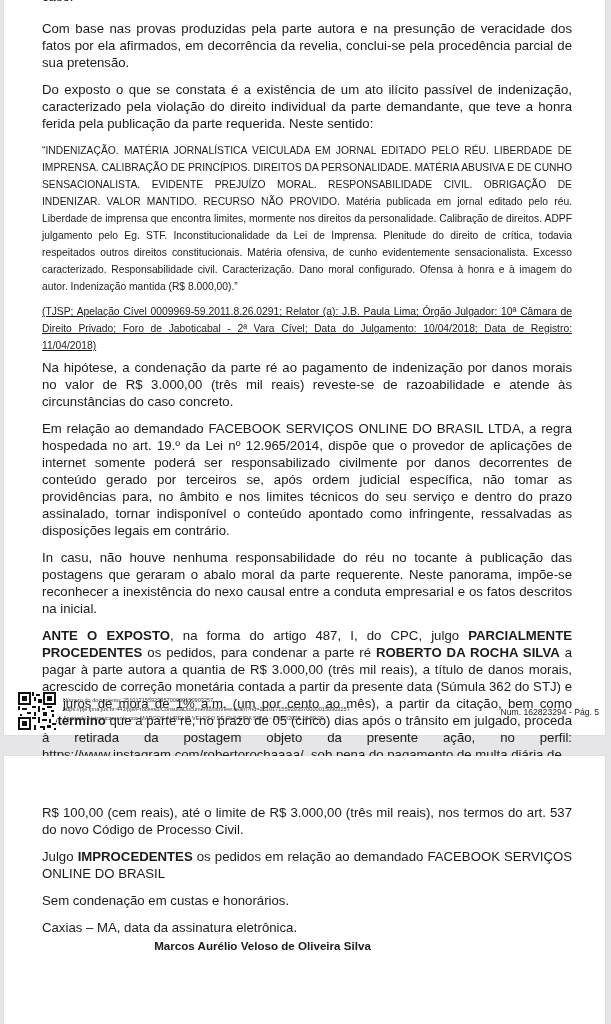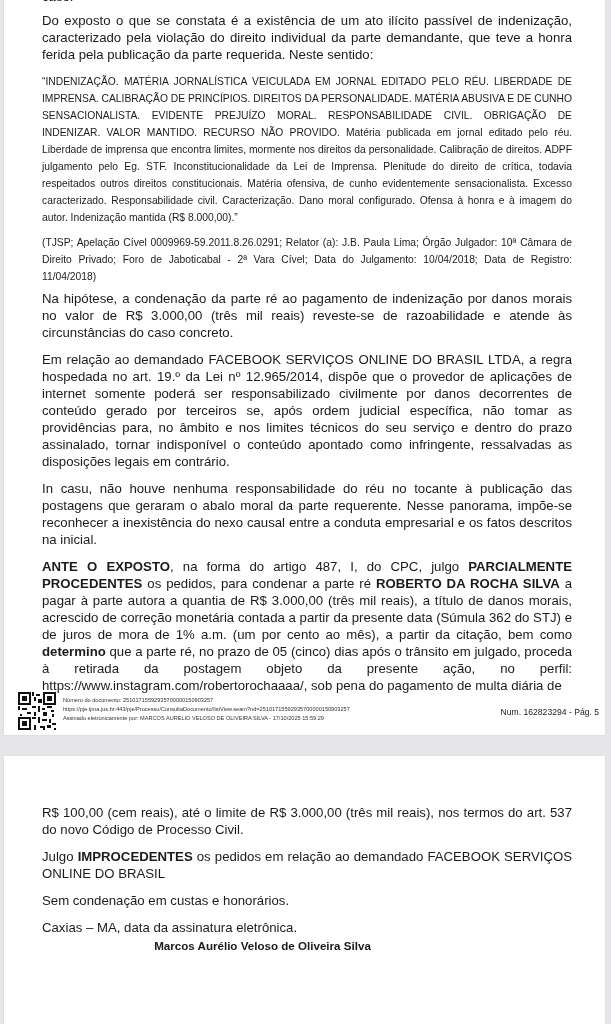--- a/index.html
+++ b/index.html
@@ -32,26 +32,27 @@
   .sig { position:absolute; left:0; width:517px; text-align:center; }
   .sig-name { font-weight:bold; font-size:11.6px; top:183px; }
   .sig-role { font-style:italic; font-size:11.6px; top:209px; color:#222; }
 </style>
 </head>
 <body>
 
 <div class="page" id="page1">
   <div class="content" style="top:4px;">
     <p style="height:14px;overflow:hidden;margin-top:-6px;">caso.</p>
+    <p style="margin-top:18px;">Com base nas provas produzidas pela parte autora e na presunção de veracidade dos fatos por ela afirmados, em decorrência da revelia, conclui-se pela procedência parcial de sua pretensão.</p>
     <p style="margin-top:10px;">Do exposto o que se constata é a existência de um ato ilícito passível de indenização, caracterizado pela violação do direito individual da parte demandante, que teve a honra ferida pela publicação da parte requerida. Neste sentido:</p>
     <p class="small" style="margin-top:10px;">“INDENIZAÇÃO. MATÉRIA JORNALÍSTICA VEICULADA EM JORNAL EDITADO PELO RÉU. LIBERDADE DE IMPRENSA. CALIBRAÇÃO DE PRINCÍPIOS. DIREITOS DA PERSONALIDADE. MATÉRIA ABUSIVA E DE CUNHO SENSACIONALISTA. EVIDENTE PREJUÍZO MORAL. RESPONSABILIDADE CIVIL. OBRIGAÇÃO DE INDENIZAR. VALOR MANTIDO. RECURSO NÃO PROVIDO. Matéria publicada em jornal editado pelo réu. Liberdade de imprensa que encontra limites, mormente nos direitos da personalidade. Calibração de direitos. ADPF julgamento pelo Eg. STF. Inconstitucionalidade da Lei de Imprensa. Plenitude do direito de crítica, todavia respeitados outros direitos constitucionais. Matéria ofensiva, de cunho evidentemente sensacionalista. Excesso caracterizado. Responsabilidade civil. Caracterização. Dano moral configurado. Ofensa à honra e à imagem do autor. Indenização mantida (R$ 8.000,00).”</p>
-    <p class="cite" style="margin-top:8px;">(TJSP; Apelação Cível 0009969-59.2011.8.26.0291; Relator (a): J.B. Paula Lima; Órgão Julgador: 10ª Câmara de Direito Privado; Foro de Jaboticabal - 2ª Vara Cível; Data do Julgamento: 10/04/2018; Data de Registro: 11/04/2018)</p>
+    <p class="cite" style="margin-top:8px;text-decoration:underline;">(TJSP; Apelação Cível 0009969-59.2011.8.26.0291; Relator (a): J.B. Paula Lima; Órgão Julgador: 10ª Câmara de Direito Privado; Foro de Jaboticabal - 2ª Vara Cível; Data do Julgamento: 10/04/2018; Data de Registro: 11/04/2018)</p>
     <p style="margin-top:5px;">Na hipótese, a condenação da parte ré ao pagamento de indenização por danos morais no valor de R$ 3.000,00 (três mil reais) reveste-se de razoabilidade e atende às circunstâncias do caso concreto.</p>
     <p style="margin-top:10px;">Em relação ao demandado FACEBOOK SERVIÇOS ONLINE DO BRASIL LTDA, a regra hospedada no art. 19.º da Lei nº 12.965/2014, dispõe que o provedor de aplicações de internet somente poderá ser responsabilizado civilmente por danos decorrentes de conteúdo gerado por terceiros se, após ordem judicial específica, não tomar as providências para, no âmbito e nos limites técnicos do seu serviço e dentro do prazo assinalado, tornar indisponível o conteúdo apontado como infringente, ressalvadas as disposições legais em contrário.</p>
-    <p style="margin-top:10px;">In casu, não houve nenhuma responsabilidade do réu no tocante à publicação das postagens que geraram o abalo moral da parte requerente. Nesse panorama, impõe-se reconhecer a inexistência do nexo causal entre a conduta empresarial e os fatos descritos na inicial.</p>
+    <p style="margin-top:10px;">In casu, não houve nenhuma responsabilidade do réu no tocante à publicação das postagens que geraram o abalo moral da parte requerente. Neste panorama, impõe-se reconhecer a inexistência do nexo causal entre a conduta empresarial e os fatos descritos na inicial.</p>
     <p style="margin-top:10px;">
       <b>ANTE O EXPOSTO</b><span>, na forma do artigo 487, I, do CPC, julgo </span><b>PARCIALMENTE PROCEDENTES</b><span> os pedidos, para condenar a parte ré </span><b>ROBERTO DA ROCHA SILVA</b><span> a pagar à parte autora a quantia de R$ 3.000,00 (três mil reais), a título de danos morais, acrescido de correção monetária contada a partir da presente data (Súmula 362 do STJ) e de juros de mora de 1% a.m. (um por cento ao mês), a partir da citação, bem como </span><b>determino</b><span> que a parte ré, no prazo de 05 (cinco) dias após o trânsito em julgado, proceda à retirada da postagem objeto da presente ação, no perfil: https://www.instagram.com/robertorochaaaa/, sob pena do pagamento de multa diária de</span>
     </p>
   </div>
 
   <div class="footer">
     <svg class="qr" viewBox="0 0 21 21" shape-rendering="crispEdges">
       <rect width="21" height="21" fill="#fff"></rect>
       <g fill="#111">
         <rect x="0" y="0" width="7" height="7"></rect>

